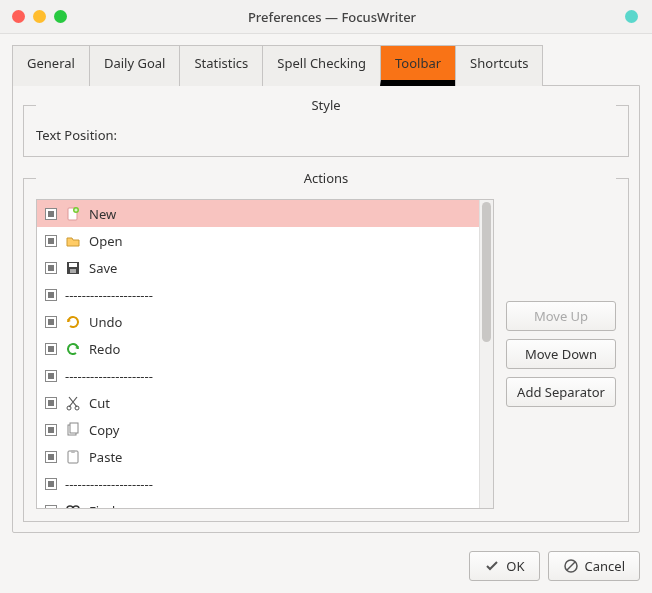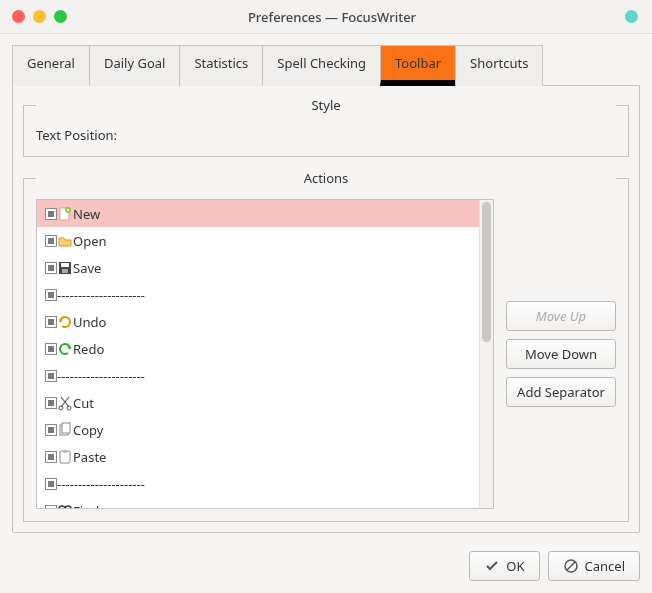--- a/index.html
+++ b/index.html
@@ -29,32 +29,32 @@
 
 .stylerow { display: flex; align-items: center; gap: 10px; }
 select { height: 28px; border: 1px solid #bab8b6; background: #fdfdfd; padding: 0 22px 0 8px; appearance: none; position: relative; }
 .select-wrap { position: relative; display: inline-block; }
 .select-wrap::after { content: ""; position: absolute; right: 8px; top: 12px; border: 4px solid transparent; border-top-color: #666; pointer-events: none; }
 
 
 .actions-body { display: flex; gap: 12px; }
 .list-wrap { flex: 1; border: 1px solid #c6c4c3; background: #fff; height: 310px; display: flex; }
 .list { flex: 1; overflow-y: hidden; }
-.list-item { display: flex; align-items: center; padding: 4px 8px; height: 27px; }
+.list-item { display: flex; align-items: center; gap: 8px; padding: 4px 8px; height: 27px; }
 .list-item.selected { background: #f8c4c0; }
 .chk { width: 12px; height: 12px; border: 1px solid #888; background: #fff; flex: none; }
 .chk.on { background: linear-gradient(#7a7a7a,#7a7a7a); box-shadow: inset 0 0 0 2px #fff; }
 .ico { width: 16px; height: 16px; flex: none; display: inline-flex; align-items: center; justify-content: center; }
 .lbl { white-space: nowrap; }
 .scrollbar { width: 14px; border-left: 1px solid #e0dfde; background: #f2f1f0; position: relative; }
 .thumb { position: absolute; left: 2px; right: 2px; top: 2px; height: 140px; background: #c9c7c5; border-radius: 5px; }
 
 .sidebtns { display: flex; flex-direction: column; gap: 8px; justify-content: center; width: 110px; }
 button { height: 30px; border: 1px solid #bab8b6; background: linear-gradient(#fdfdfd,#f1f0ee); border-radius: 3px; cursor: pointer; padding: 0 10px; }
-button:disabled { color: #aaa; cursor: default; font-style: italic; }
+button:disabled { color: #aaa; cursor: default; }
 
 
 .footer { position: absolute; right: 12px; bottom: 12px; display: flex; gap: 8px; }
 .footer button { display: flex; align-items: center; gap: 6px; padding: 0 14px; }
 
 
 svg { width: 16px; height: 16px; }
 </style>
 </head>
 <body>

